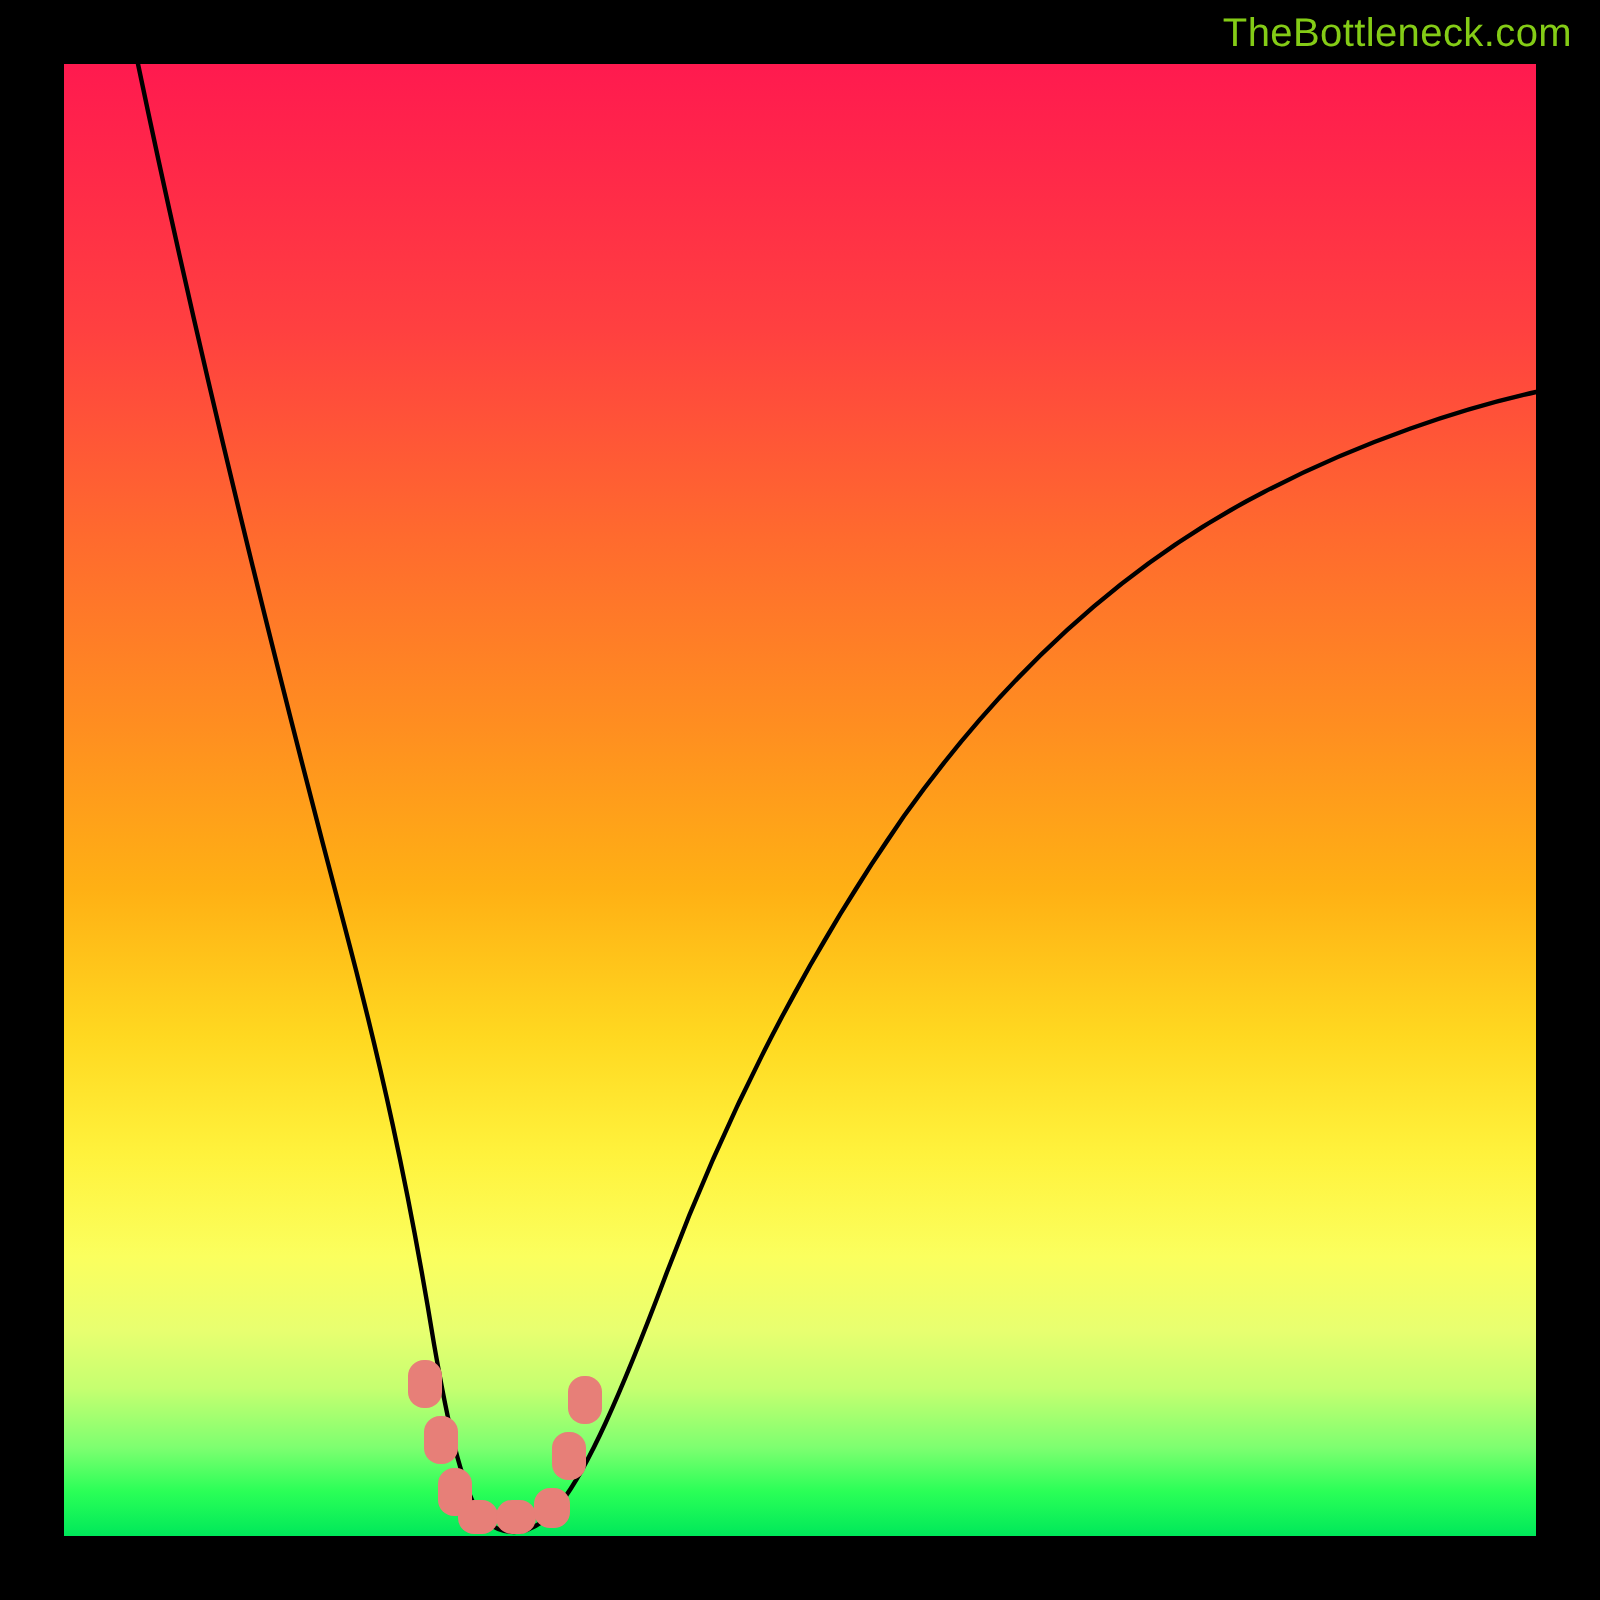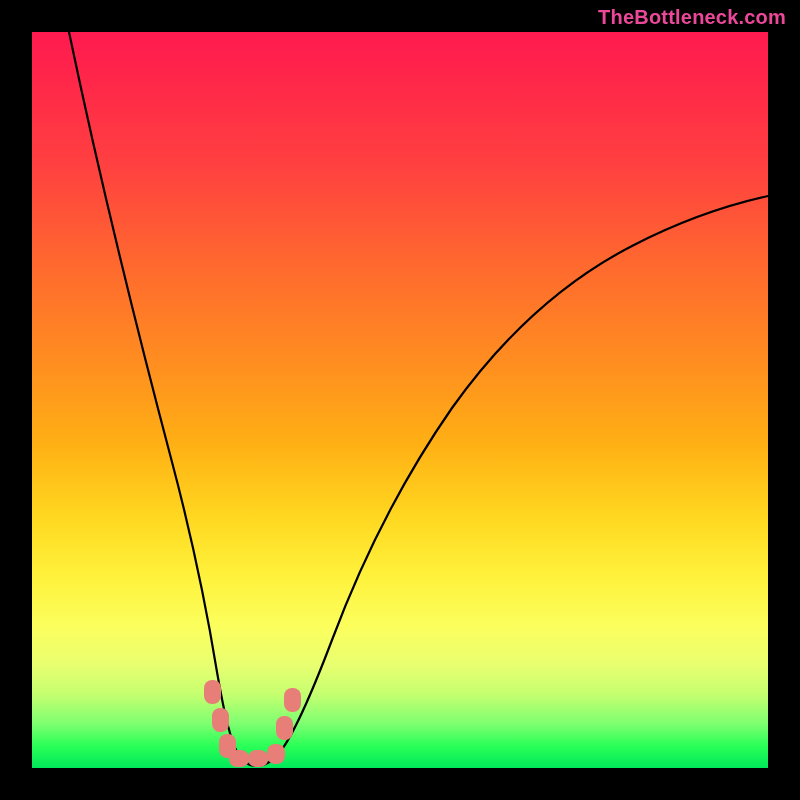--- a/index.html
+++ b/index.html
@@ -38,24 +38,24 @@
       #c5ff70 90%,
       #7dff70 94%,
       #2aff57 97%,
       #00e85a 100%
     );
   }
   .attribution {
     position: absolute;
     top: 6px;
     right: 14px;
-    color: #ec4899;
+    color: #84cc16;
     font-size: 20px;
     letter-spacing: 0.2px;
-    font-weight: 700;
+    font-weight: 400;
   }
   svg.curve {
     position: absolute;
     left: 0;
     top: 0;
     width: 736px;
     height: 736px;
     overflow: visible;
   }
   .curve-path {

